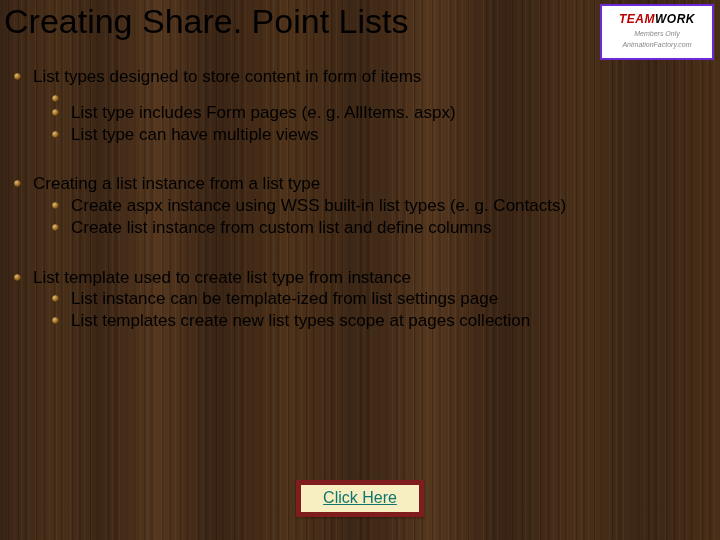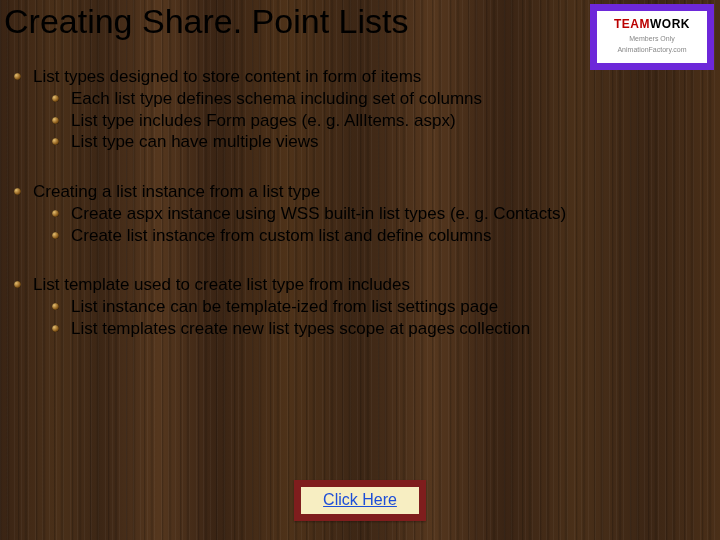--- a/index.html
+++ b/index.html
@@ -28,23 +28,24 @@
     font-weight:400;
     color:#000;
     letter-spacing:0;
   }
   .title .u{text-decoration:underline}
   .logo{
     position:absolute;
     right:6px;top:4px;
     width:110px;height:52px;
     background:#fff;
-    border:7px solid #6d28d9;
+    border:2px solid #6d28d9;
     font-size:8px;
     text-align:center;
+    font-style:italic;
   }
   .logo .brand{
     margin-top:6px;
     font-weight:bold;
     color:#b00;
     font-size:12px;
     letter-spacing:0.5px;
   }
   .logo .brand .w{color:#000}
   .logo .sub{color:#888;font-size:7px;margin-top:4px}
@@ -70,23 +71,23 @@
   .txt{color:#000}
   .cta-wrap{
     position:absolute;
     left:0;width:720px;
     top:480px;
     text-align:center;
   }
   .cta{
     display:inline-block;
     background:#f7eec2;
-    border:7px solid #7f1d1d;
+    border:5px solid #7f1d1d;
     padding:4px 22px 5px;
-    color:#1d4ed8;
+    color:#0f766e;
     font-size:16px;
     text-decoration:underline;
     box-shadow:0 1px 2px rgba(0,0,0,0.3);
   }
 </style>
 </head>
 <body>
 
 <div class="title">
   <span>Creatin</span><span class="u">g</span><span> Share. Point Lists</span>
@@ -100,21 +101,20 @@
 
 <div class="content">
 
   <div class="blk">
     <div class="row lvl1">
         <span class="bul"></span>
         <span class="txt">List types designed to store content in form of items</span>
       </div>
     <div class="row lvl2">
         <span class="bul"></span>
-        <span class="txt">Each list type defines schema including set of columns</span>
       </div>
     <div class="row lvl2">
         <span class="bul"></span>
         <span class="txt">List type includes Form pages (e. g. AllItems. aspx)</span>
       </div>
     <div class="row lvl2">
         <span class="bul"></span>
         <span class="txt">List type can have multiple views</span>
       </div>
   </div>
@@ -130,21 +130,21 @@
       </div>
     <div class="row lvl2">
         <span class="bul"></span>
         <span class="txt">Create list instance from custom list and define columns</span>
       </div>
   </div>
 
   <div class="blk">
     <div class="row lvl1">
         <span class="bul"></span>
-        <span class="txt">List template used to create list type from includes</span>
+        <span class="txt">List template used to create list type from instance</span>
       </div>
     <div class="row lvl2">
         <span class="bul"></span>
         <span class="txt">List instance can be template-ized from list settings page</span>
       </div>
     <div class="row lvl2">
         <span class="bul"></span>
         <span class="txt">List templates create new list types scope at pages collection</span>
       </div>
   </div>

